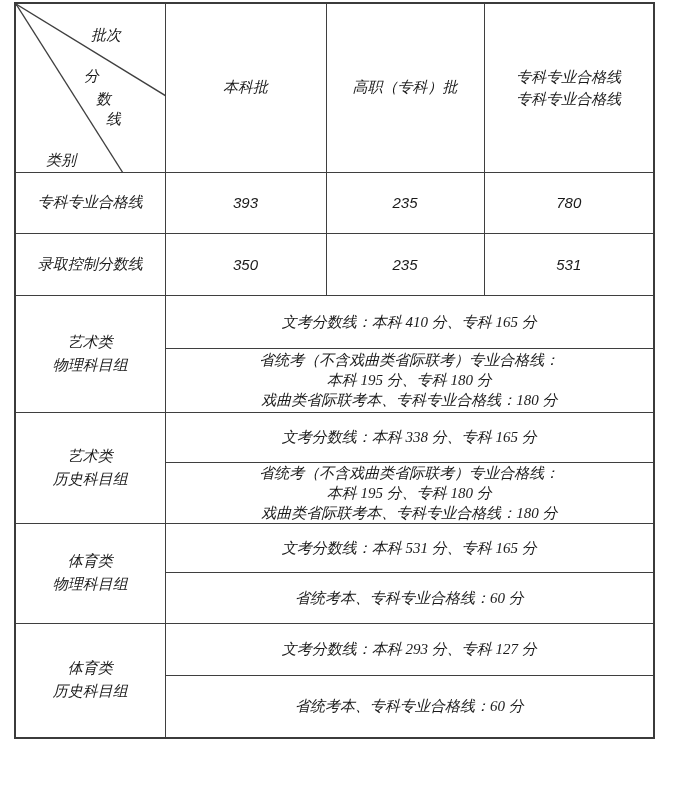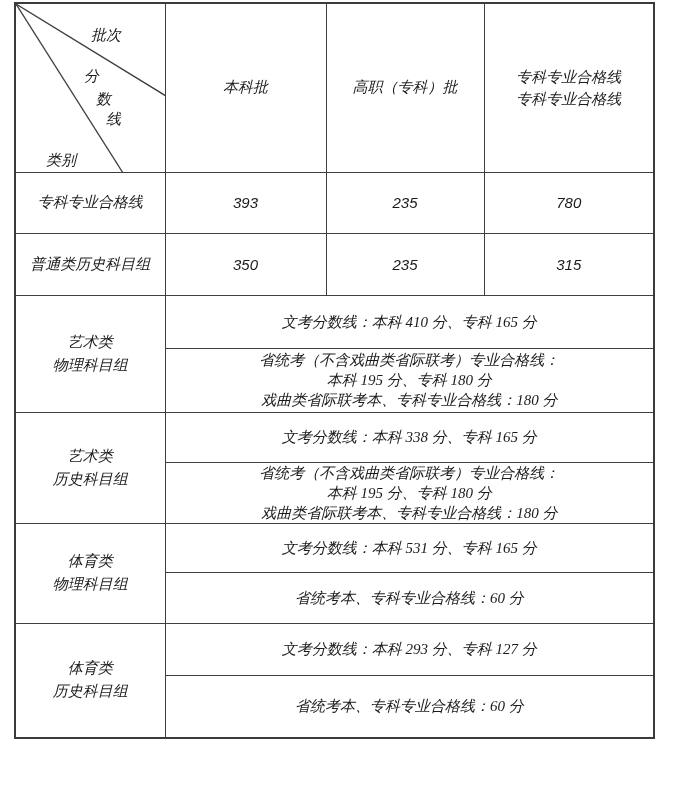--- a/index.html
+++ b/index.html
@@ -116,24 +116,24 @@
     </tr>
 
     <tr style="height:61px">
       <td>专科专业合格线</td>
       <td class="num">393</td>
       <td class="num">235</td>
       <td class="num">780</td>
     </tr>
 
     <tr style="height:62px">
-      <td>普通类历史科目组</td>
+      <td>录取控制分数线</td>
       <td class="num">350</td>
       <td class="num">235</td>
-      <td class="num">315</td>
+      <td class="num">531</td>
     </tr>
 
     <tr style="height:53px">
       <td rowspan="2" class="cat-cell">
         <div>艺术类</div>
         <div>物理科目组</div>
       </td>
       <td colspan="3" class="left-cell">文考分数线：本科 410 分、专科 165 分</td>
     </tr>
     <tr style="height:64px">

